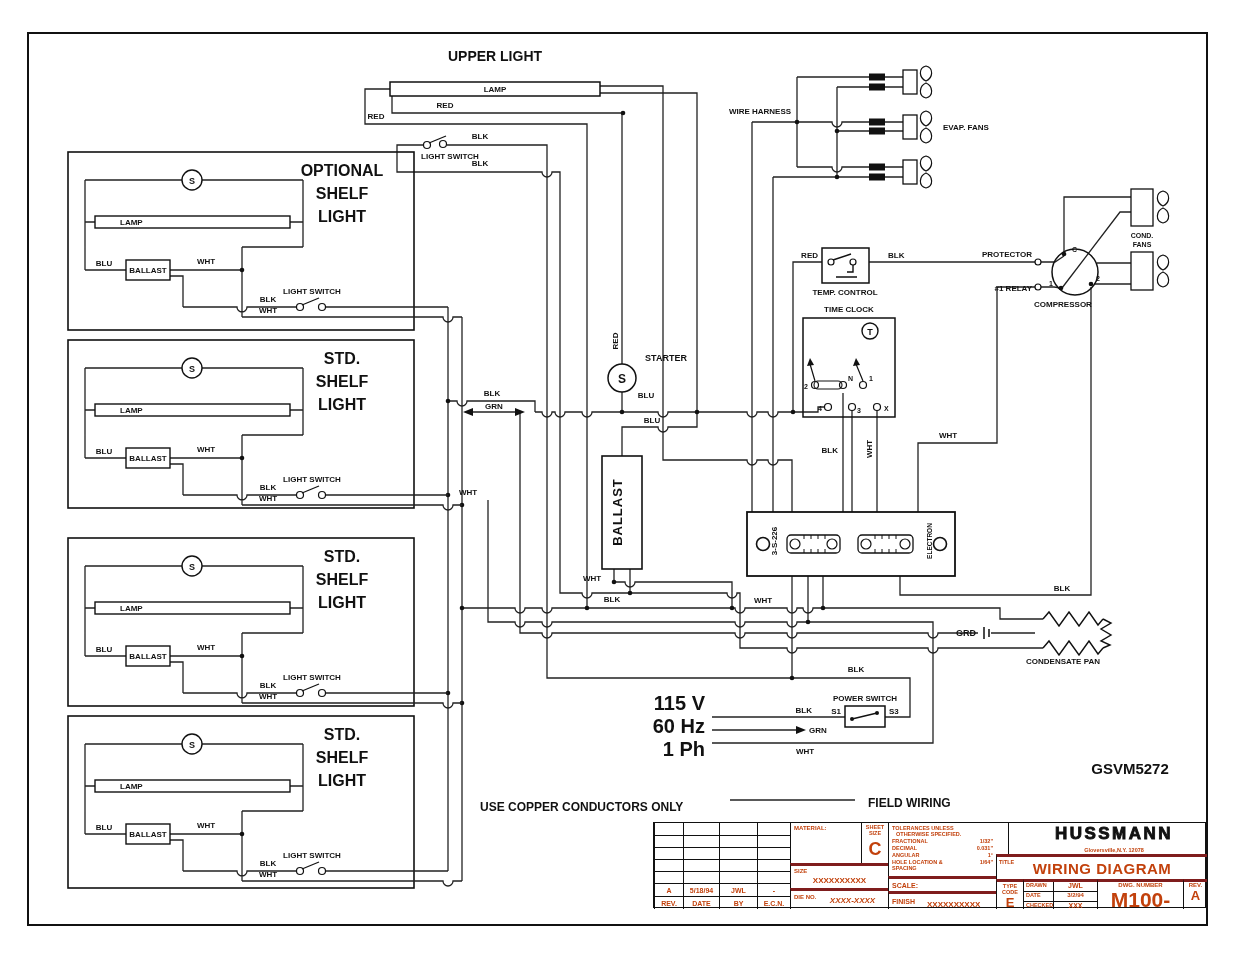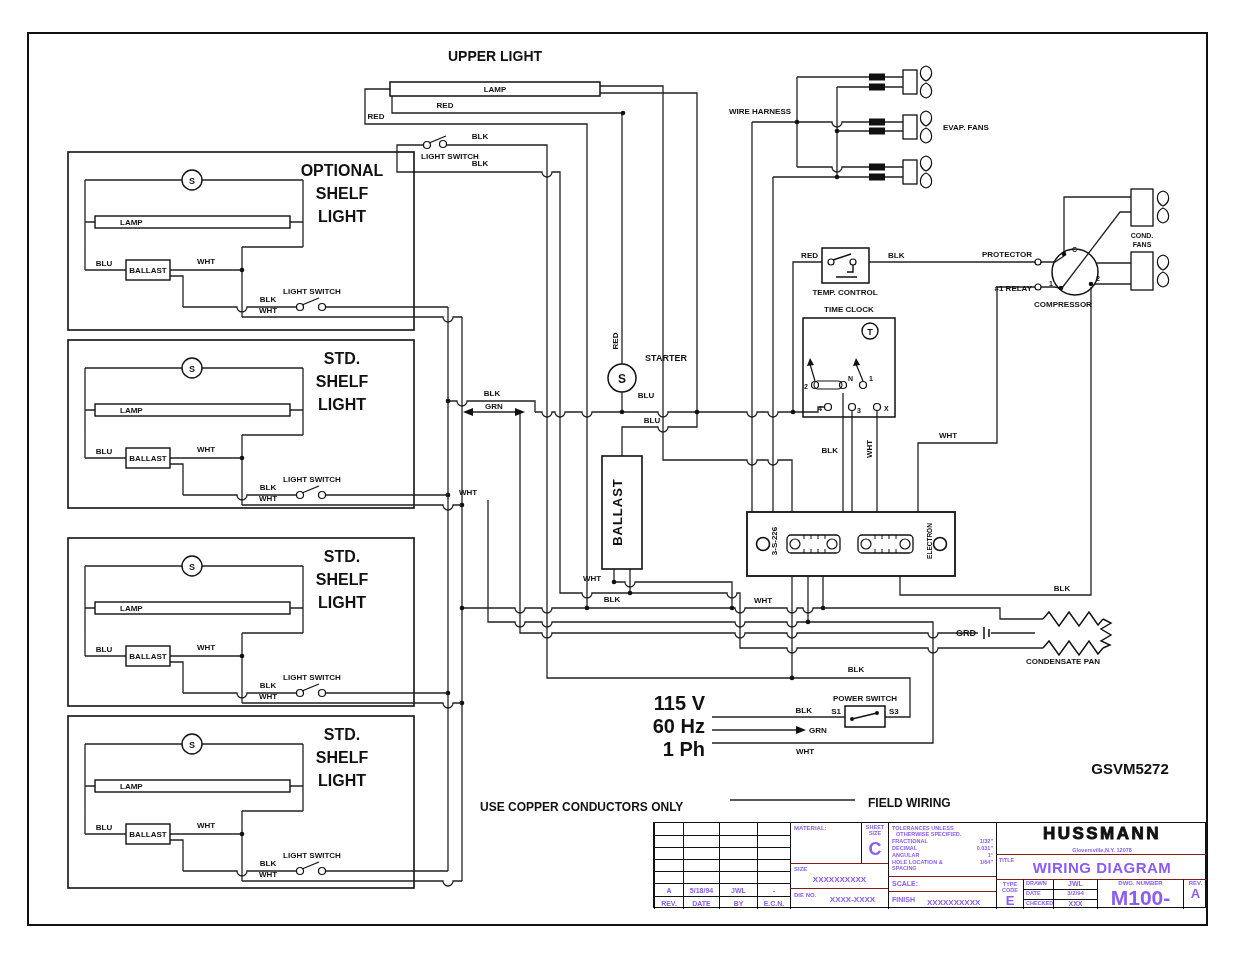--- a/index.html
+++ b/index.html
@@ -1,20 +1,20 @@
 <!DOCTYPE html>
 <html><head>
 <meta charset="utf-8">
 <style>
   html,body{margin:0;padding:0;background:#fff;}
-  #page{position:relative;width:1235px;height:954px;background:#fff;font-family:"Liberation Sans",sans-serif;color:#8b5cf6;}
+  #page{position:relative;width:1235px;height:954px;background:#fff;font-family:"Liberation Sans",sans-serif;color:#c2410c;}
   svg text{font-family:"Liberation Sans",sans-serif;font-weight:bold;fill:#111;}
   .tb{position:absolute;left:653px;top:822px;width:553px;height:86px;border:1.5px solid #111;box-sizing:border-box;font-family:"Liberation Sans",sans-serif;background:#fff;}
   .tb *{box-sizing:border-box;}
-  .cell{position:absolute;border-left:1px solid #111;border-top:1px solid #7f1d1d;overflow:hidden;}
+  .cell{position:absolute;border-left:1px solid #111;border-top:3px solid #7f1d1d;overflow:hidden;}
   .lbl6{font-size:6px;font-weight:bold;}
   .lbl55{font-size:5.5px;font-weight:bold;}
   .val8{font-size:8px;font-weight:bold;}
   .ctr{display:flex;align-items:center;justify-content:center;text-align:center;}
   .revrow{position:absolute;display:flex;width:136px;}
   .revrow div{border-left:1px solid #111;border-top:1px solid #111;height:100%;display:flex;align-items:center;justify-content:center;font-weight:bold;}
   .rc1{width:29px;} .rc2{width:36px;} .rc3{width:38px;} .rc4{width:33px;}
   .tolrow{display:flex;justify-content:space-between;padding:0 3px;font-size:5.5px;font-weight:bold;line-height:7px;}
 </style>
 </head>
@@ -451,21 +451,21 @@
   <div class="cell" style="left:207px;top:0;width:27px;height:40px;border-top:none;">
     <div class="lbl55" style="text-align:center;padding-top:1px;line-height:6px;">SHEET SIZE</div>
     <div class="ctr" style="height:26px;font-size:18px;font-weight:bold;">C</div>
   </div>
   <div class="cell" style="left:136px;top:40px;width:98px;height:25px;">
     <span class="lbl6" style="position:absolute;left:3px;top:2px;">SIZE</span>
     <div class="val8 ctr" style="height:100%;padding-top:6px;">XXXXXXXXXX</div>
   </div>
   <div class="cell" style="left:136px;top:65px;width:98px;height:21px;">
     <span class="lbl6" style="position:absolute;left:3px;top:3px;">DIE NO.</span>
-    <div class="val8 ctr" style="height:100%;padding-left:26px;">XXXX-XXXX</div>
+    <div class="val8 ctr" style="height:100%;padding-left:26px;font-style:italic;">XXXX-XXXX</div>
   </div>
 
   <div class="cell" style="left:234px;top:0;width:108px;height:53px;border-top:none;">
     <div class="lbl55" style="padding:2px 0 1px 3px;line-height:6px;">
       <div>TOLERANCES UNLESS</div>
       <div style="padding-left:4px;">OTHERWISE SPECIFIED.</div>
     </div>
     <div class="tolrow">
           <span>FRACTIONAL</span>
           <span>1/32"</span>
@@ -484,21 +484,21 @@
         </div>
   </div>
   <div class="cell" style="left:234px;top:53px;width:108px;height:15px;">
     <span class="lbl6" style="position:absolute;left:3px;top:3px;font-size:7px;">SCALE:</span>
   </div>
   <div class="cell" style="left:234px;top:68px;width:108px;height:18px;">
     <span style="position:absolute;left:3px;top:4px;font-size:7px;font-weight:bold;">FINISH</span>
     <span class="val8" style="position:absolute;left:38px;top:6px;">XXXXXXXXXX</span>
   </div>
 
-  <div class="cell" style="left:342px;top:0;width:211px;height:31px;border-top:none;text-align:center;">
+  <div class="cell" style="left:354px;top:0;width:211px;height:31px;border-top:none;text-align:center;">
     <svg width="209" height="22">
       <text x="104" y="16" text-anchor="middle" font-size="17" font-weight="bold" letter-spacing="2.5" fill="none" stroke="#111" stroke-width="0.9">HUSSMANN</text>
     </svg>
     <div style="font-size:5.5px;font-weight:bold;margin-top:-2px;">Gloversville,N.Y. 12078</div>
   </div>
   <div class="cell" style="left:342px;top:31px;width:211px;height:25px;">
     <span class="lbl55" style="position:absolute;left:2px;top:2px;">TITLE</span>
     <div class="ctr" style="height:100%;font-size:15px;font-weight:bold;letter-spacing:0.5px;">WIRING DIAGRAM</div>
   </div>
   <div class="cell" style="left:342px;top:56px;width:27px;height:30px;text-align:center;">

